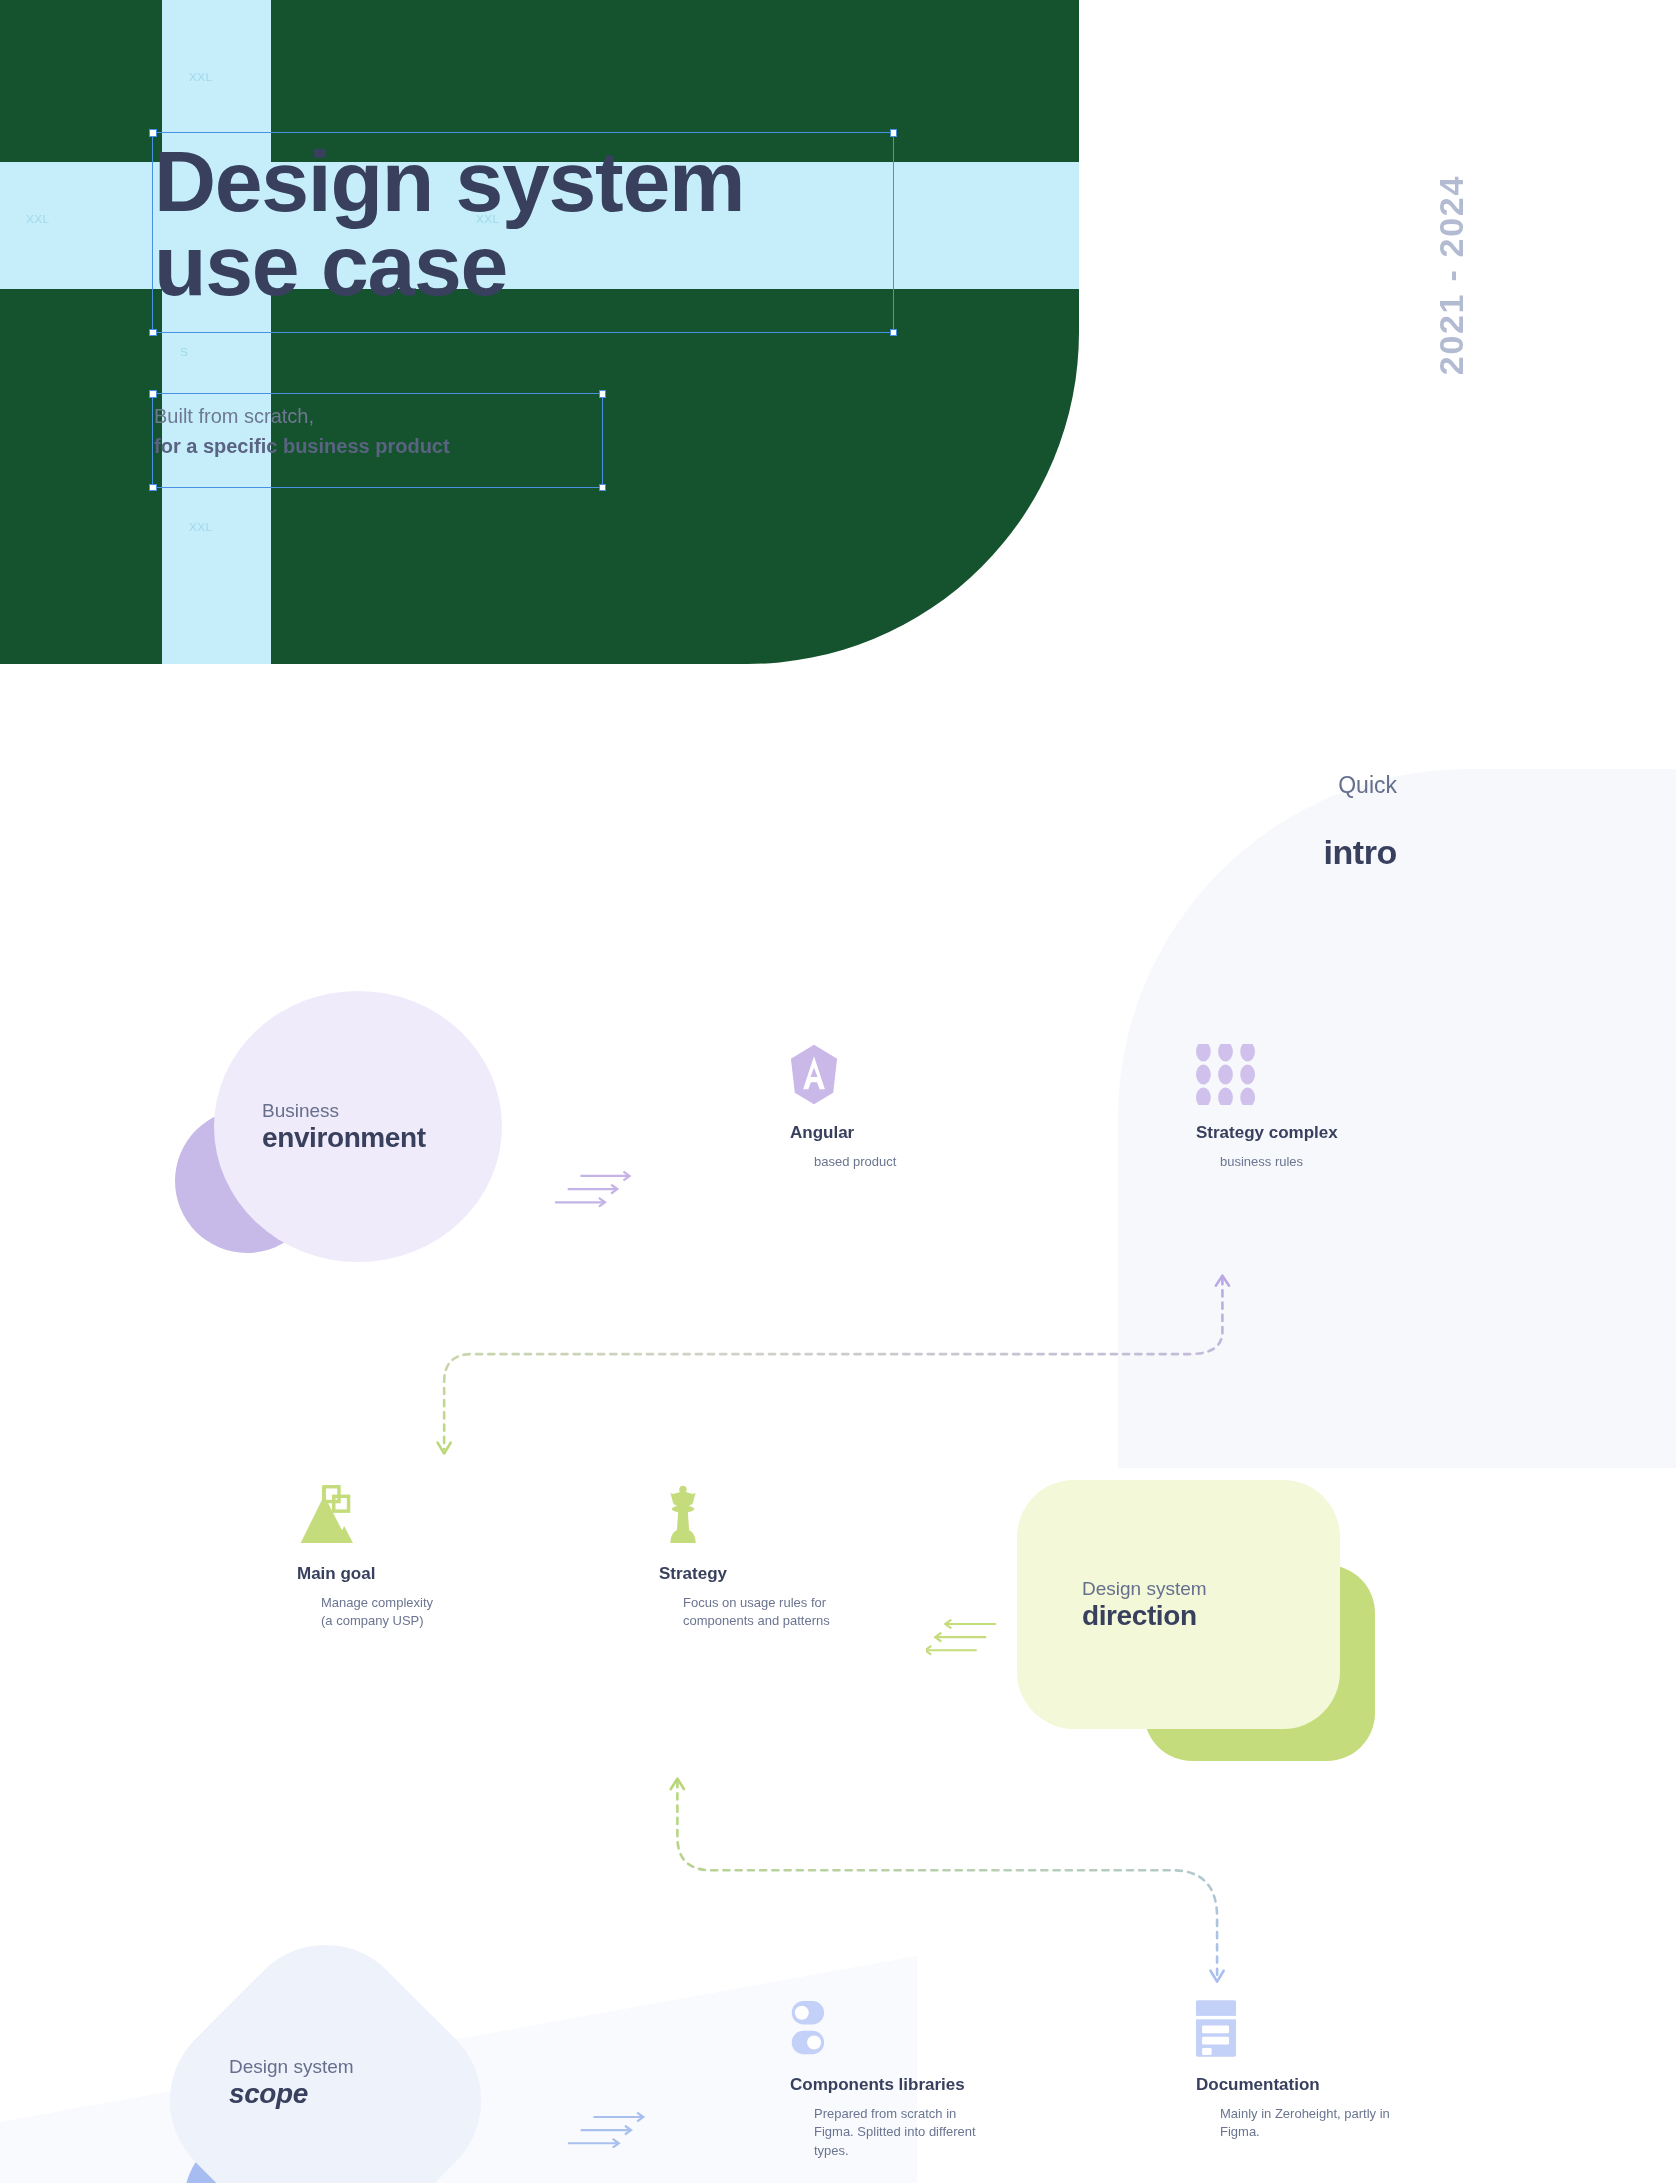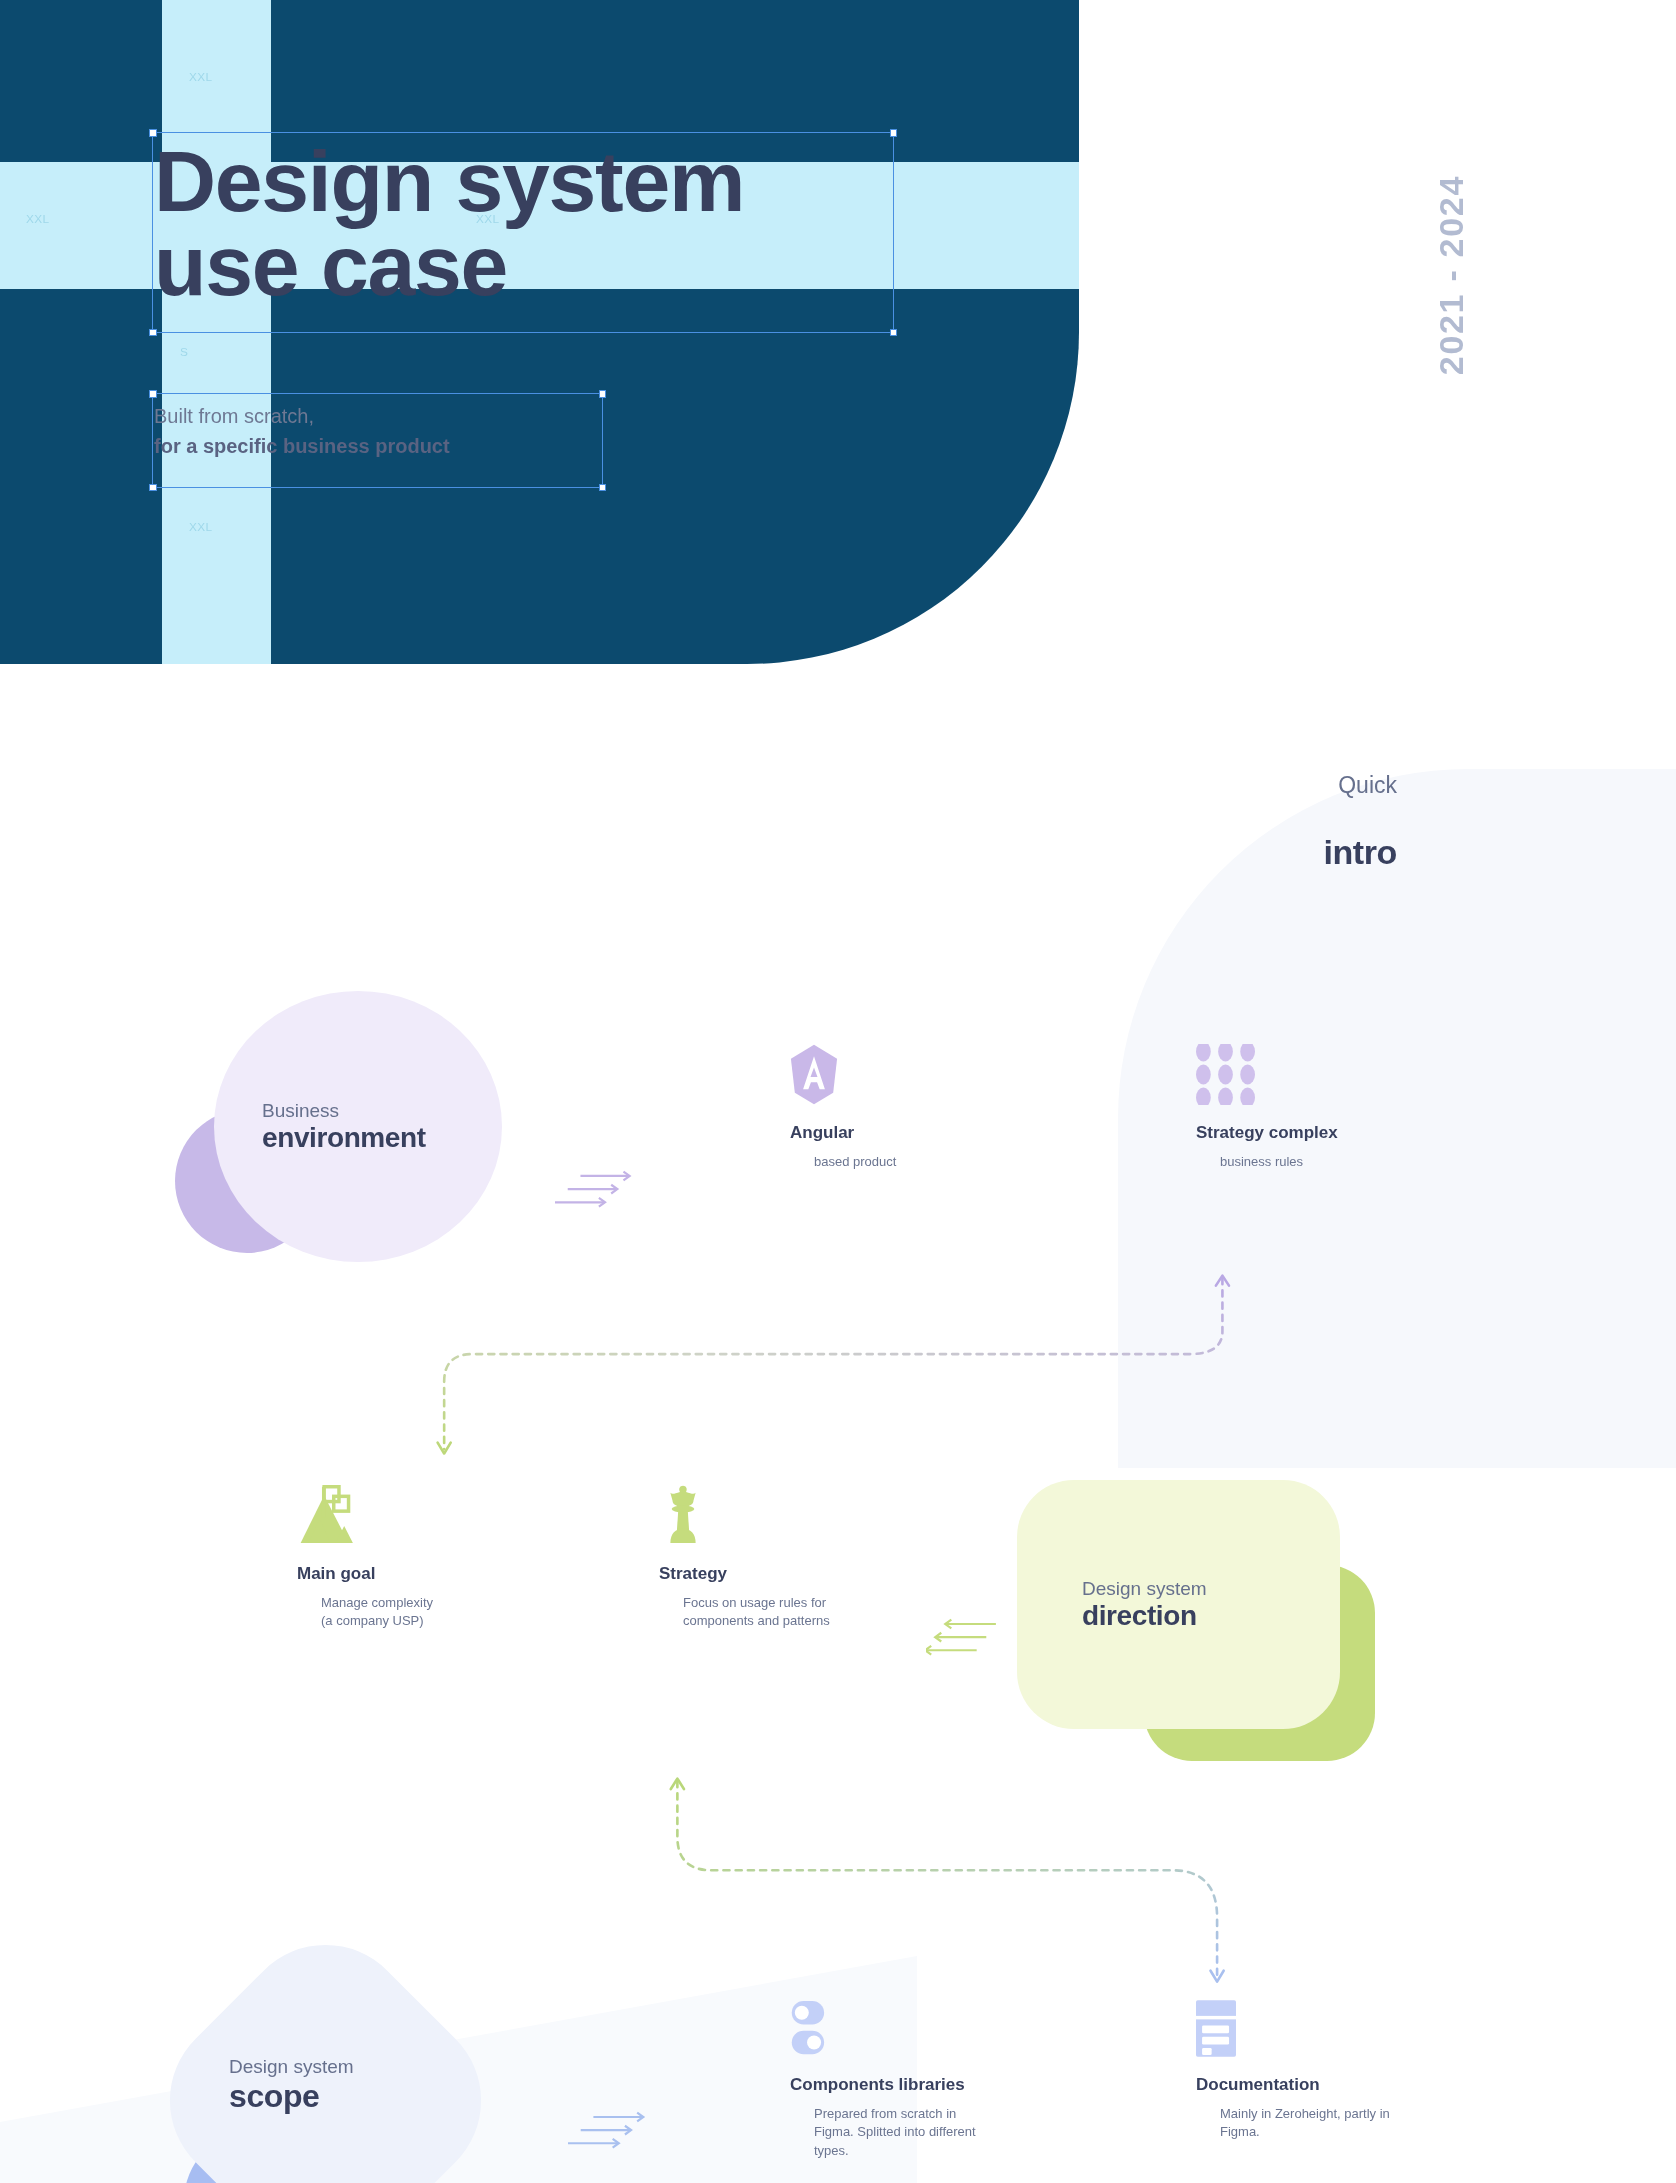--- a/index.html
+++ b/index.html
@@ -9,21 +9,21 @@
     background:#ffffff;
     position:relative;
     overflow:hidden;
     color:#323a55;
   }
   .stage { position:absolute; inset:0; width:1677px; height:3434px; }
 
   
   .hero {
     position:absolute; left:0; top:0; width:1079px; height:664px;
-    background:#0c4a6e;
+    background:#14532d;
     border-bottom-right-radius:332px;
     overflow:hidden;
   }
   .hero-band-v {
     position:absolute; top:0; bottom:0; width:109px; left:162px;
     background:#c6eefa;
   }
   .hero-band-h {
     position:absolute; left:0; right:0; height:127px; top:162px;
     background:#c6eefa;
@@ -284,21 +284,21 @@
       <path d="M137 96 L152 72 L167 96" fill="none" stroke="#b9d77a" stroke-width="6" stroke-linecap="round" stroke-linejoin="round"></path>
       <path d="M1373 512 L1388 537 L1403 512" fill="none" stroke="#a9c0ef" stroke-width="6" stroke-linecap="round" stroke-linejoin="round"></path>
     </svg>
   </div>
 
   <div class="blob-wrap" style="left:166px; top:1939px; width:437px; height:384px;">
     <div class="blob-back" style="left:17.5px; top:192px; width:201px; height:192px; border-radius:70px 0 70px 0; background:#a7bdf2; transform:rotate(0deg);"></div>
     <div class="blob-front" style="left:24px; top:26px; width:271px; height:271px; border-radius:87px; background:#eef2fb; transform:rotate(45deg); z-index:2;"></div>
     <div style="position:absolute; left:63px; top:116px; width:279px; z-index:3;">
       <div class="lite" style="font-size:19px; font-weight:300; color:#66708d; line-height:1.25;">Design system</div>
-      <div class="bold" style="font-size:32px; font-weight:700; color:#38405e; line-height:1.1; letter-spacing:-0.4px;">scope</div>
+      <div class="bold" style="font-size:28px; font-weight:700; color:#38405e; line-height:1.1; letter-spacing:-0.4px;font-style:italic;">scope</div>
     </div>
   </div>
 
   <div class="arrows" style="left:568px; top:2109px;">
     <svg width="81" height="44" viewBox="0 0 185 100">
       <g stroke="#a9c0ef" stroke-width="5" fill="none">
         <path d="M58 18 H170"></path>
           <path d="M158 8 L172 18 L158 28"></path>
         <path d="M29 48 H142"></path>
           <path d="M130 38 L144 48 L130 58"></path>

